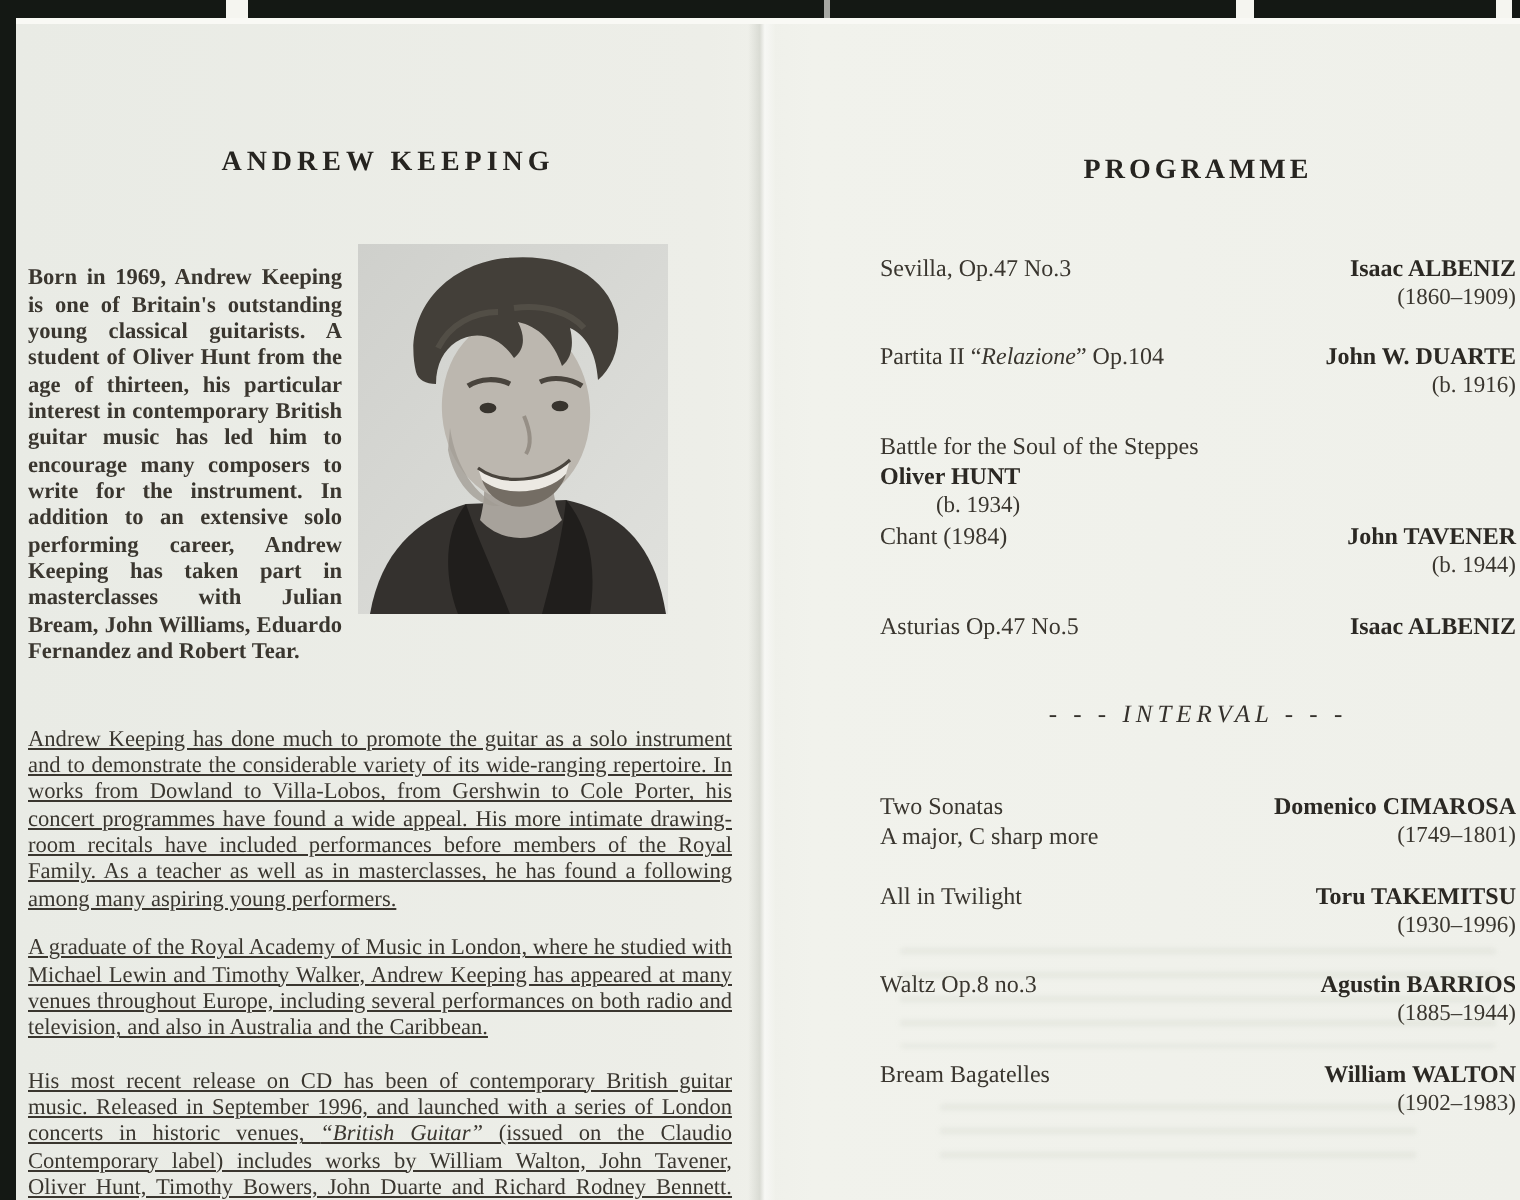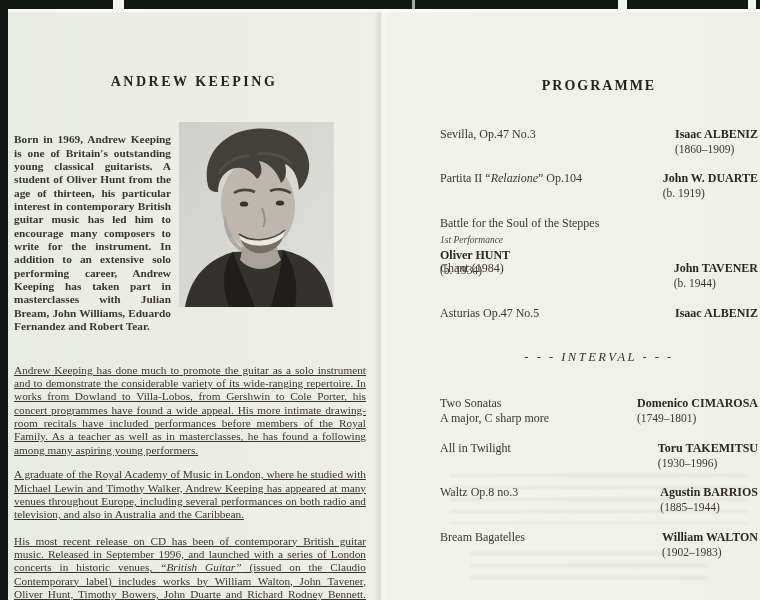--- a/index.html
+++ b/index.html
@@ -67,21 +67,21 @@
     position:absolute;left:60px;right:10px;top:66px;margin:0;text-align:center;
     font-size:14px;font-weight:bold;letter-spacing:2px;color:#262420;
   }
   .prog-row{
     position:absolute;left:60px;right:10px;
     display:flex;justify-content:space-between;align-items:flex-start;
   }
   .piece-col{font-size:12px;line-height:15px;color:#3a362f;}
   .piece-note{font-size:9.5px;font-style:italic;color:#4a463f;margin-top:2px;}
   .piece-line2{font-size:12px;line-height:15px;}
-  .composer-col{text-align:left;flex:0 0 auto;}
+  .composer-col{text-align:right;flex:0 0 auto;}
   .composer-name{font-size:12px;line-height:15px;font-weight:bold;color:#2b2823;white-space:nowrap;}
   .composer-dates{font-size:11.5px;line-height:14px;color:#3a362f;white-space:nowrap;}
   .interval-row{
     position:absolute;left:60px;right:10px;text-align:center;
     font-size:12.5px;font-style:italic;letter-spacing:2.5px;color:#35312c;
   }
 
   
   .ghost{
     position:absolute;border-radius:2px;z-index:1;
@@ -165,28 +165,27 @@
         <div class="composer-col">
           <div class="composer-name">Isaac ALBENIZ</div>
           <div class="composer-dates">(1860–1909)</div>
         </div>
       </div>
 
       <div class="prog-row" style="top:159px;">
         <div class="piece-col"><span>Partita II “</span><span class="ital">Relazione</span><span>” Op.104</span></div>
         <div class="composer-col">
           <div class="composer-name">John W. DUARTE</div>
-          <div class="composer-dates">(b. 1919)</div>
+          <div class="composer-dates">(b. 1916)</div>
         </div>
       </div>
 
       <div class="prog-row" style="top:204px;flex-direction:column;">
         <div class="piece-col">
           <div>Battle for the Soul of the Steppes</div>
-          <div class="piece-note">1st Performance</div>
         </div>
         <div class="composer-col">
           <div class="composer-name">Oliver HUNT</div>
           <div class="composer-dates">(b. 1934)</div>
         </div>
       </div>
 
       <div class="prog-row" style="top:249px;">
         <div class="piece-col">Chant (1984)</div>
         <div class="composer-col">

